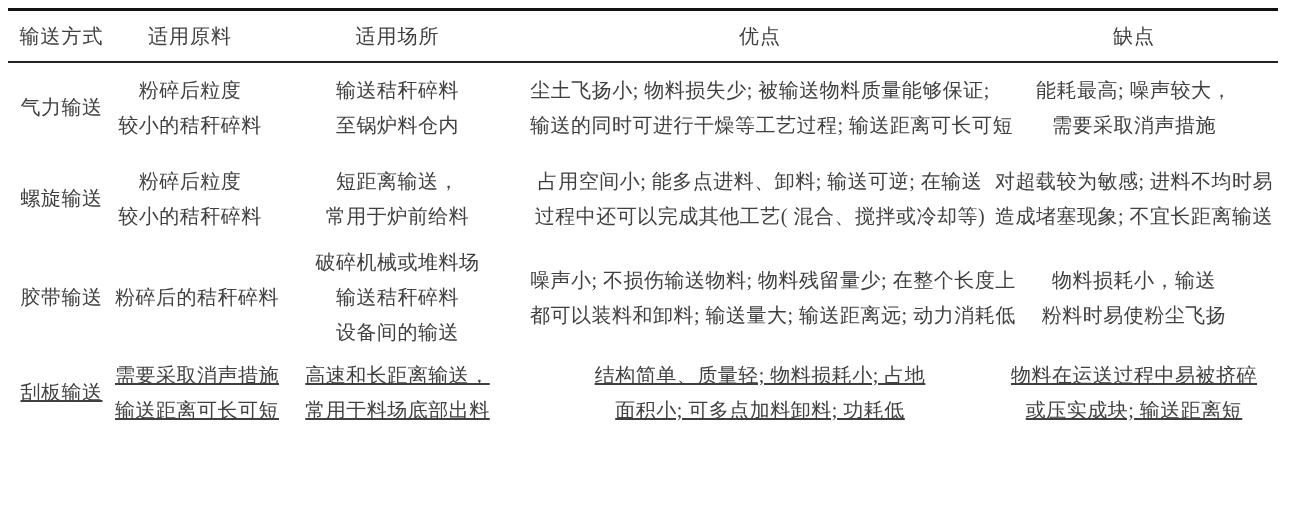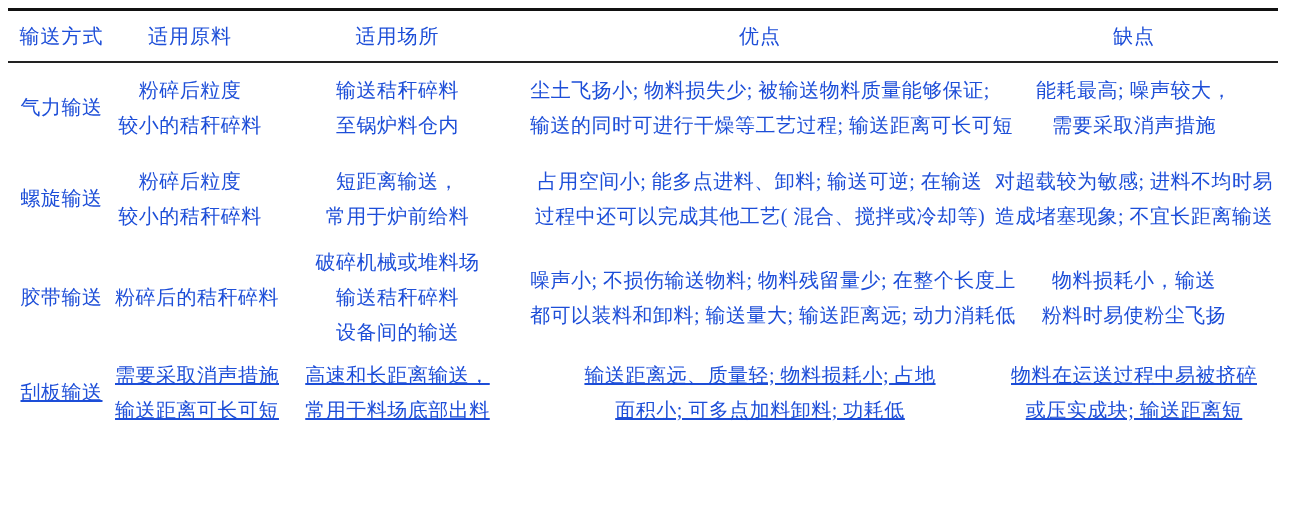--- a/index.html
+++ b/index.html
@@ -6,21 +6,21 @@
     margin: 0;
     padding: 0;
     background: #ffffff;
   }
   .page {
     position: relative;
     width: 1291px;
     height: 421px;
     background: #ffffff;
     font-family: "Liberation Serif", "DejaVu Serif", serif;
-    color: #1d4ed8;
+    color: #404040;
     overflow: hidden;
   }
   table.tbl {
     position: absolute;
     left: 8px;
     top: 8px;
     width: 1270px;
     border-collapse: collapse;
     table-layout: fixed;
     border-top: 3px solid #111111;
@@ -141,21 +141,21 @@
         </td>
         <td>
           <div class="line">需要采取消声措施</div>
           <div class="line">输送距离可长可短</div>
         </td>
         <td>
           <div class="line">高速和长距离输送，</div>
           <div class="line">常用于料场底部出料</div>
         </td>
         <td>
-          <div class="line">输送距离远、质量轻; 物料损耗小; 占地</div>
+          <div class="line">结构简单、质量轻; 物料损耗小; 占地</div>
           <div class="line">面积小; 可多点加料卸料; 功耗低</div>
         </td>
         <td>
           <div class="line">物料在运送过程中易被挤碎</div>
           <div class="line">或压实成块; 输送距离短</div>
         </td>
       </tr>
     </tbody>
   </table>
 </div>

